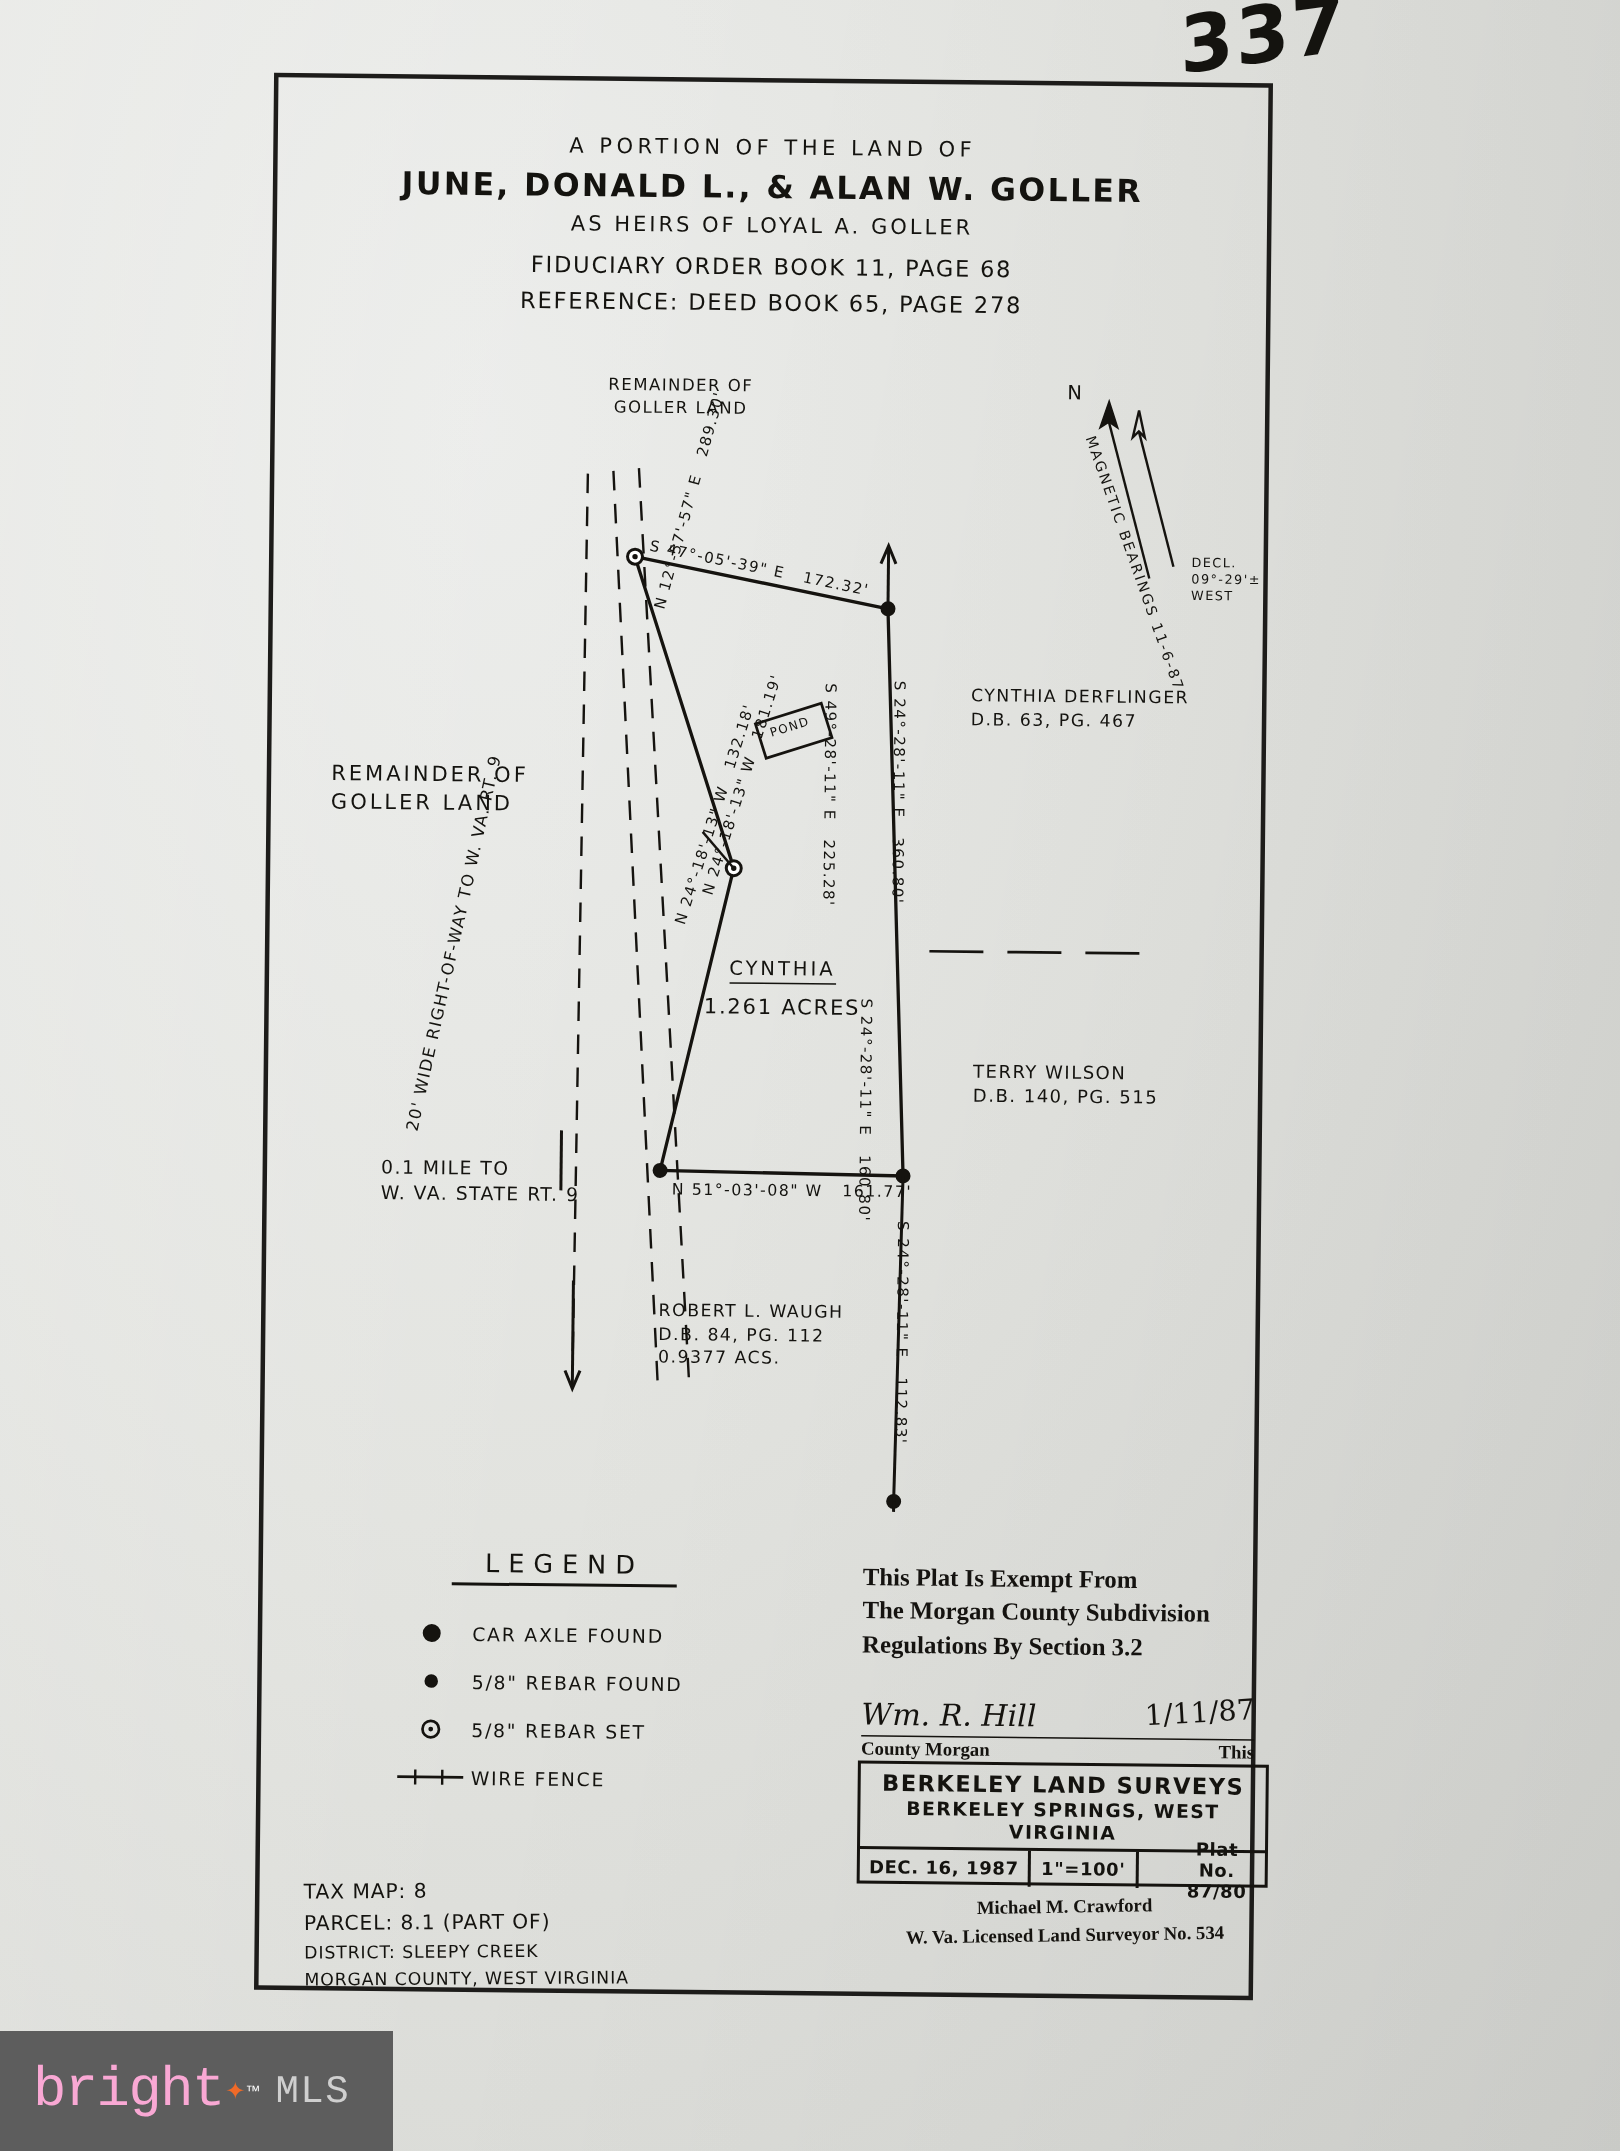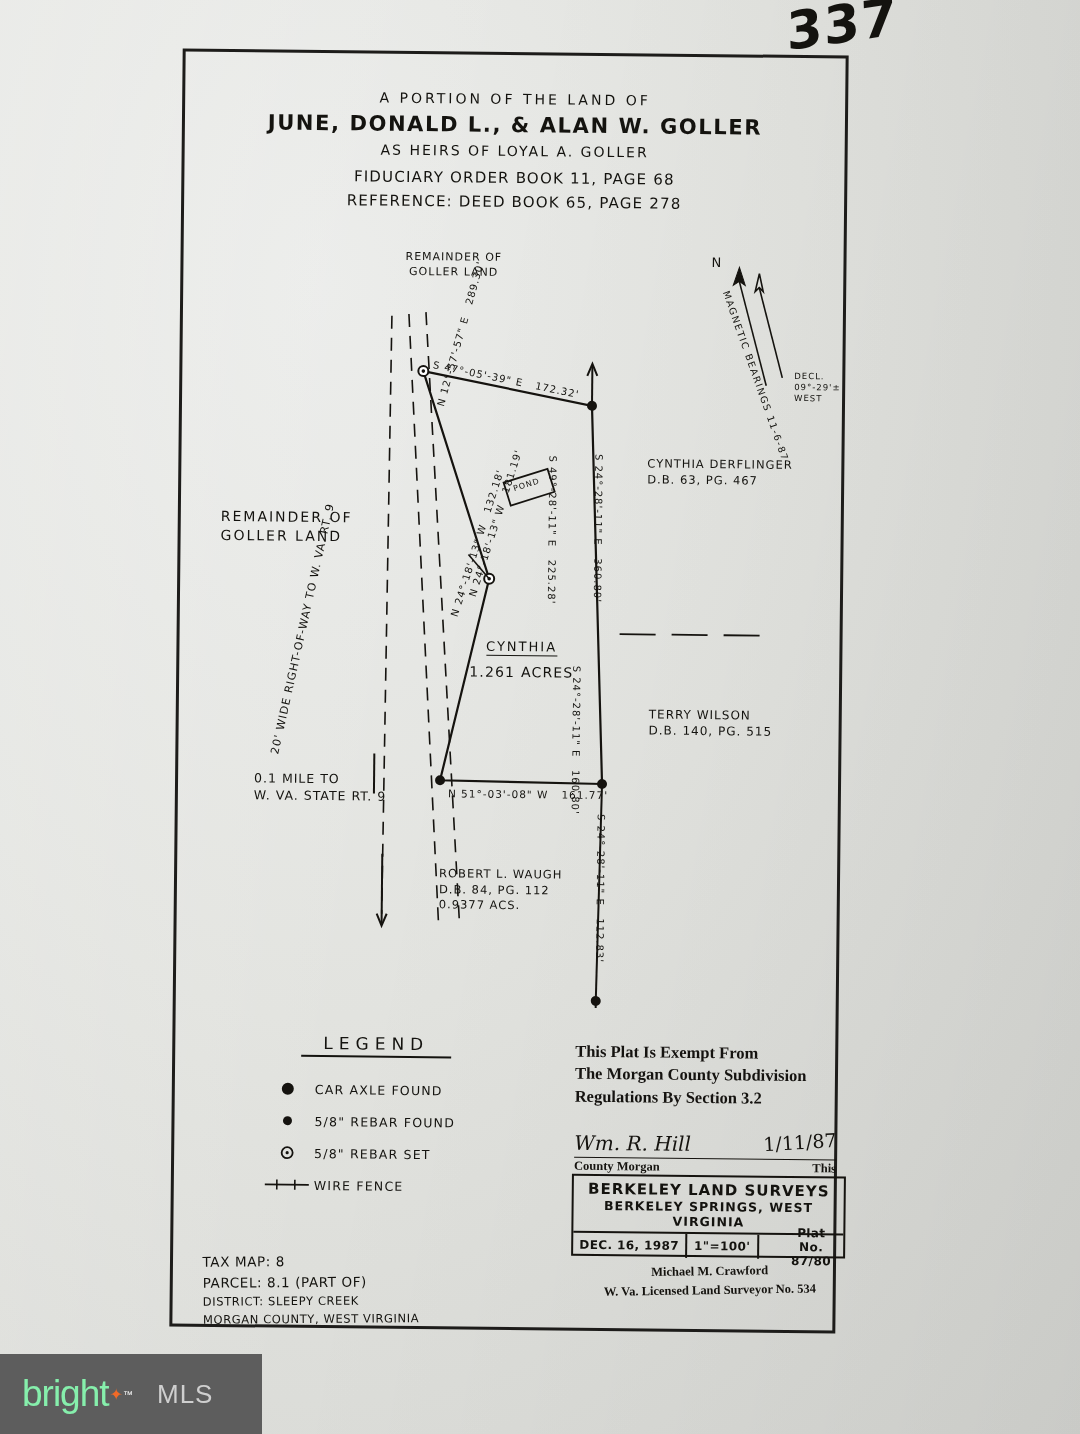--- a/index.html
+++ b/index.html
@@ -130,24 +130,24 @@
     transform:rotate(-1deg);
   }
   .taxblock .small { font-size:11.5px; }
 
   
   .watermark {
     position:absolute; left:0; bottom:0; width:262px; height:80px;
     background:#5d5d5d;
     display:flex; align-items:center; padding-left:22px; box-sizing:border-box;
   }
-  .wm-text { font-family:Liberation Sans, sans-serif; font-size:37px; color:#86efac; letter-spacing:-1px;}
+  .wm-text { font-family:Liberation Mono, monospace; font-size:37px; color:#f9a8d4; letter-spacing:-1px;}
   .wm-star { color:#f06a28; font-size:16px; vertical-align:super; margin-left:1px;}
   .wm-tm { font-size:10px; color:#ffffff; vertical-align:super;}
-  .wm-mls { font-family:Liberation Sans, sans-serif; font-size:26px; color:#cfcfcf; margin-left:24px; letter-spacing:1px;}
+  .wm-mls { font-family:Liberation Mono, monospace; font-size:26px; color:#cfcfcf; margin-left:10px; letter-spacing:1px;}
 
   .contains-box { position:absolute; left:290px; top:582px; text-align:center; }
   .contains-word {
     font-family:"DejaVu Sans", sans-serif; font-size:13px; letter-spacing:2px; color:#14130f;
     border-bottom:1.5px solid #14130f; display:inline-block; padding-bottom:1px;
   }
   .contains-val { font-family:"DejaVu Sans", sans-serif; font-size:14px; letter-spacing:1.2px; color:#14130f; margin-top:8px;}
 </style>
 </head>
 <body>

